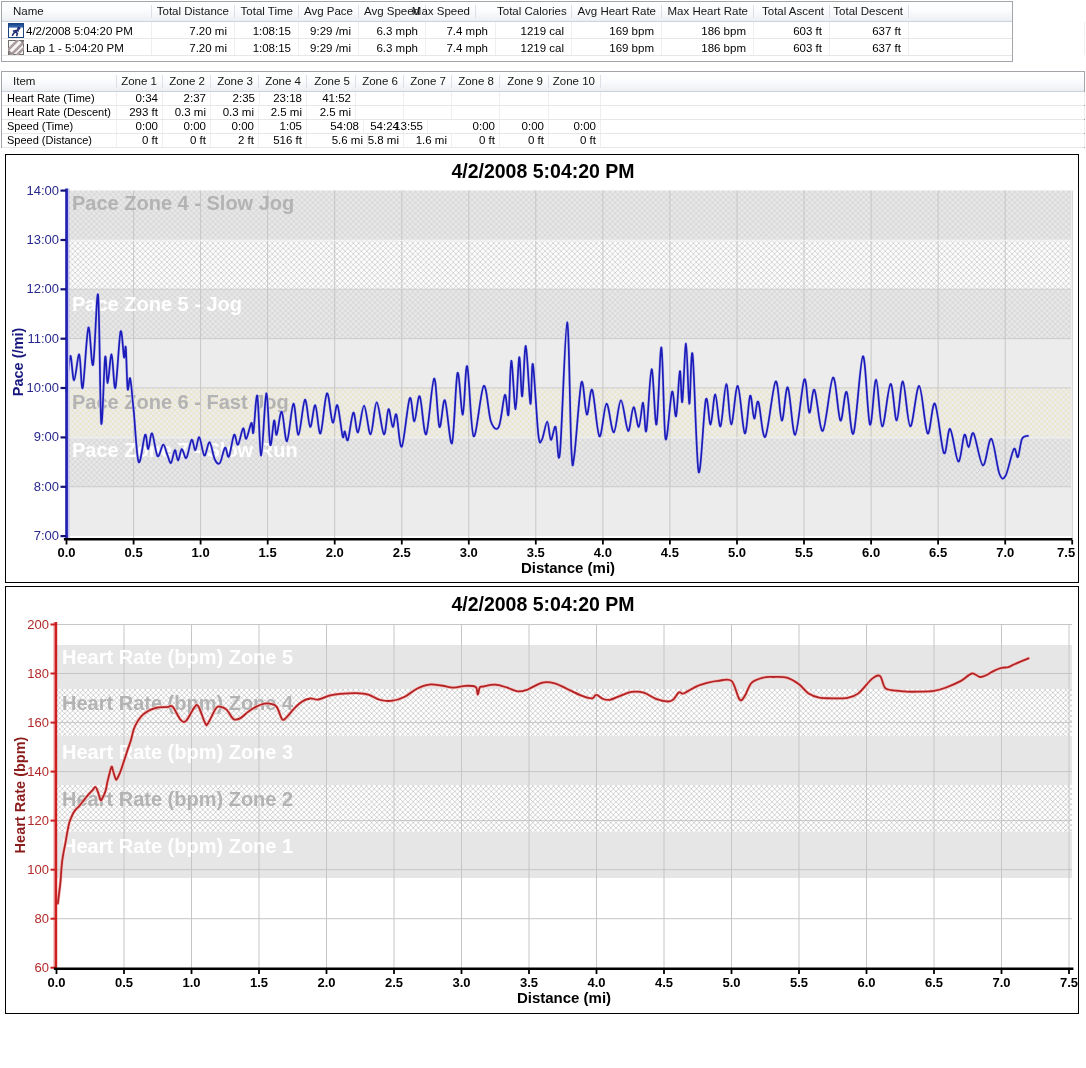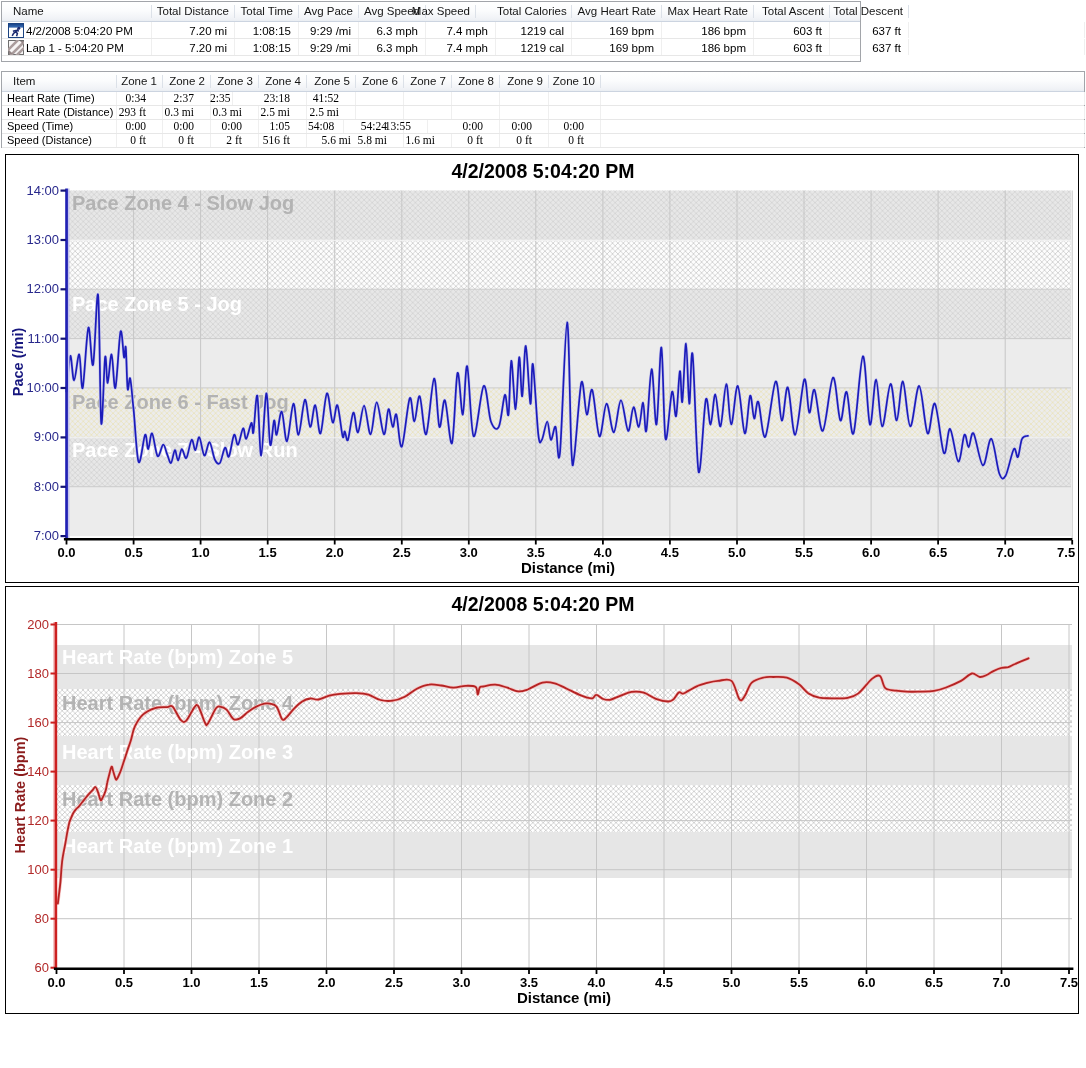--- a/index.html
+++ b/index.html
@@ -9,25 +9,25 @@
   border-bottom:1px solid #ccd4e0; }
 .hc { position:absolute; top:0; height:100%; font-size:11.5px; color:#151515; line-height:19px; white-space:nowrap; overflow:hidden; }
 .hl { text-align:left; padding-left:11px; }
 .hr { text-align:right; padding-right:6px; }
 .sep { position:absolute; right:0; top:3px; bottom:3px; width:1px; background:#dce1e8; }
 .trow { position:absolute; left:0; width:100%; border-bottom:1px solid #e7e7e7; }
 .dc { position:absolute; top:0; height:100%; font-size:11.5px; color:#000; white-space:nowrap; overflow:hidden; border-right:1px solid #efefef; }
 .dl { text-align:left; line-height:18px; }
 .dr { text-align:right; padding-right:7px; line-height:18px; }
 .dl2 { text-align:left; padding-left:5px; line-height:13px; font-size:11px; }
-.dr2 { text-align:right; padding-right:16px; line-height:13px;font-family:Liberation Serif, serif; }
+.dr2 { text-align:right; padding-right:4px; line-height:13px; }
 </style></head>
 <body>
 <div id="page">
-<div class="tbl" style="left:1px;top:1px;width:860px;height:61px">
+<div class="tbl" style="left:1px;top:1px;width:1012px;height:61px">
       <div class="thead" style="height:20px">
         <div class="hc hl" style="left:0px;width:150px">Name<i class="sep"></i></div>
         <div class="hc hr" style="left:151px;width:82px">Total Distance<i class="sep"></i></div>
         <div class="hc hr" style="left:234px;width:63px">Total Time<i class="sep"></i></div>
         <div class="hc hr" style="left:298px;width:59px">Avg Pace<i class="sep"></i></div>
         <div class="hc hr" style="left:358px;width:66px">Avg Speed<i class="sep"></i></div>
         <div class="hc hr" style="left:405px;width:69px">Max Speed<i class="sep"></i></div>
         <div class="hc hr" style="left:495px;width:75px">Total Calories<i class="sep"></i></div>
         <div class="hc hr" style="left:571px;width:89px">Avg Heart Rate<i class="sep"></i></div>
         <div class="hc hr" style="left:661px;width:91px">Max Heart Rate<i class="sep"></i></div>
@@ -89,51 +89,51 @@
         <div class="hc hr" style="left:403px;width:47px">Zone 7<i class="sep"></i></div>
         <div class="hc hr" style="left:451px;width:47px">Zone 8<i class="sep"></i></div>
         <div class="hc hr" style="left:499px;width:48px">Zone 9<i class="sep"></i></div>
         <div class="hc hr" style="left:548px;width:51px">Zone 10<i class="sep"></i></div>
         <div class="hc hr" style="left:600px;width:483px"></div>
       </div>
       <div class="trow" style="top:20px;height:14px">
         <div class="dc dl2" style="left:0px;width:115px">Heart Rate (Time)</div>
         <div class="dc dr2" style="left:116px;width:45px">0:34</div>
         <div class="dc dr2" style="left:162px;width:47px">2:37</div>
-        <div class="dc dr2" style="left:208px;width:23px">2:35</div>
+        <div class="dc dr2" style="left:196px;width:62px">2:35</div>
         <div class="dc dr2" style="left:258px;width:47px">23:18</div>
         <div class="dc dr2" style="left:306px;width:48px">41:52</div>
         <div class="dc dr2" style="left:355px;width:47px"></div>
         <div class="dc dr2" style="left:403px;width:47px"></div>
         <div class="dc dr2" style="left:451px;width:47px"></div>
         <div class="dc dr2" style="left:499px;width:48px"></div>
         <div class="dc dr2" style="left:548px;width:51px"></div>
         <div class="dc dr2" style="left:600px;width:483px"></div>
       </div>
       <div class="trow" style="top:34px;height:14px">
-        <div class="dc dl2" style="left:0px;width:115px">Heart Rate (Distance)</div>
+        <div class="dc dl2" style="left:0px;width:115px">Heart Rate (Descent)</div>
         <div class="dc dr2" style="left:116px;width:45px">293 ft</div>
         <div class="dc dr2" style="left:162px;width:47px">0.3 mi</div>
         <div class="dc dr2" style="left:210px;width:47px">0.3 mi</div>
         <div class="dc dr2" style="left:258px;width:47px">2.5 mi</div>
         <div class="dc dr2" style="left:306px;width:48px">2.5 mi</div>
         <div class="dc dr2" style="left:355px;width:47px"></div>
         <div class="dc dr2" style="left:403px;width:47px"></div>
         <div class="dc dr2" style="left:451px;width:47px"></div>
         <div class="dc dr2" style="left:499px;width:48px"></div>
         <div class="dc dr2" style="left:548px;width:51px"></div>
         <div class="dc dr2" style="left:600px;width:483px"></div>
       </div>
       <div class="trow" style="top:48px;height:14px">
         <div class="dc dl2" style="left:0px;width:115px">Speed (Time)</div>
         <div class="dc dr2" style="left:116px;width:45px">0:00</div>
         <div class="dc dr2" style="left:162px;width:47px">0:00</div>
         <div class="dc dr2" style="left:210px;width:47px">0:00</div>
         <div class="dc dr2" style="left:258px;width:47px">1:05</div>
-        <div class="dc dr2" style="left:306px;width:36px">54:08</div>
+        <div class="dc dr2" style="left:306px;width:56px">54:08</div>
         <div class="dc dr2" style="left:355px;width:47px">54:24</div>
         <div class="dc dr2" style="left:379px;width:47px">13:55</div>
         <div class="dc dr2" style="left:451px;width:47px">0:00</div>
         <div class="dc dr2" style="left:499px;width:48px">0:00</div>
         <div class="dc dr2" style="left:548px;width:51px">0:00</div>
         <div class="dc dr2" style="left:600px;width:483px"></div>
       </div>
       <div class="trow" style="top:62px;height:14px">
         <div class="dc dl2" style="left:0px;width:115px">Speed (Distance)</div>
         <div class="dc dr2" style="left:116px;width:45px">0 ft</div>

